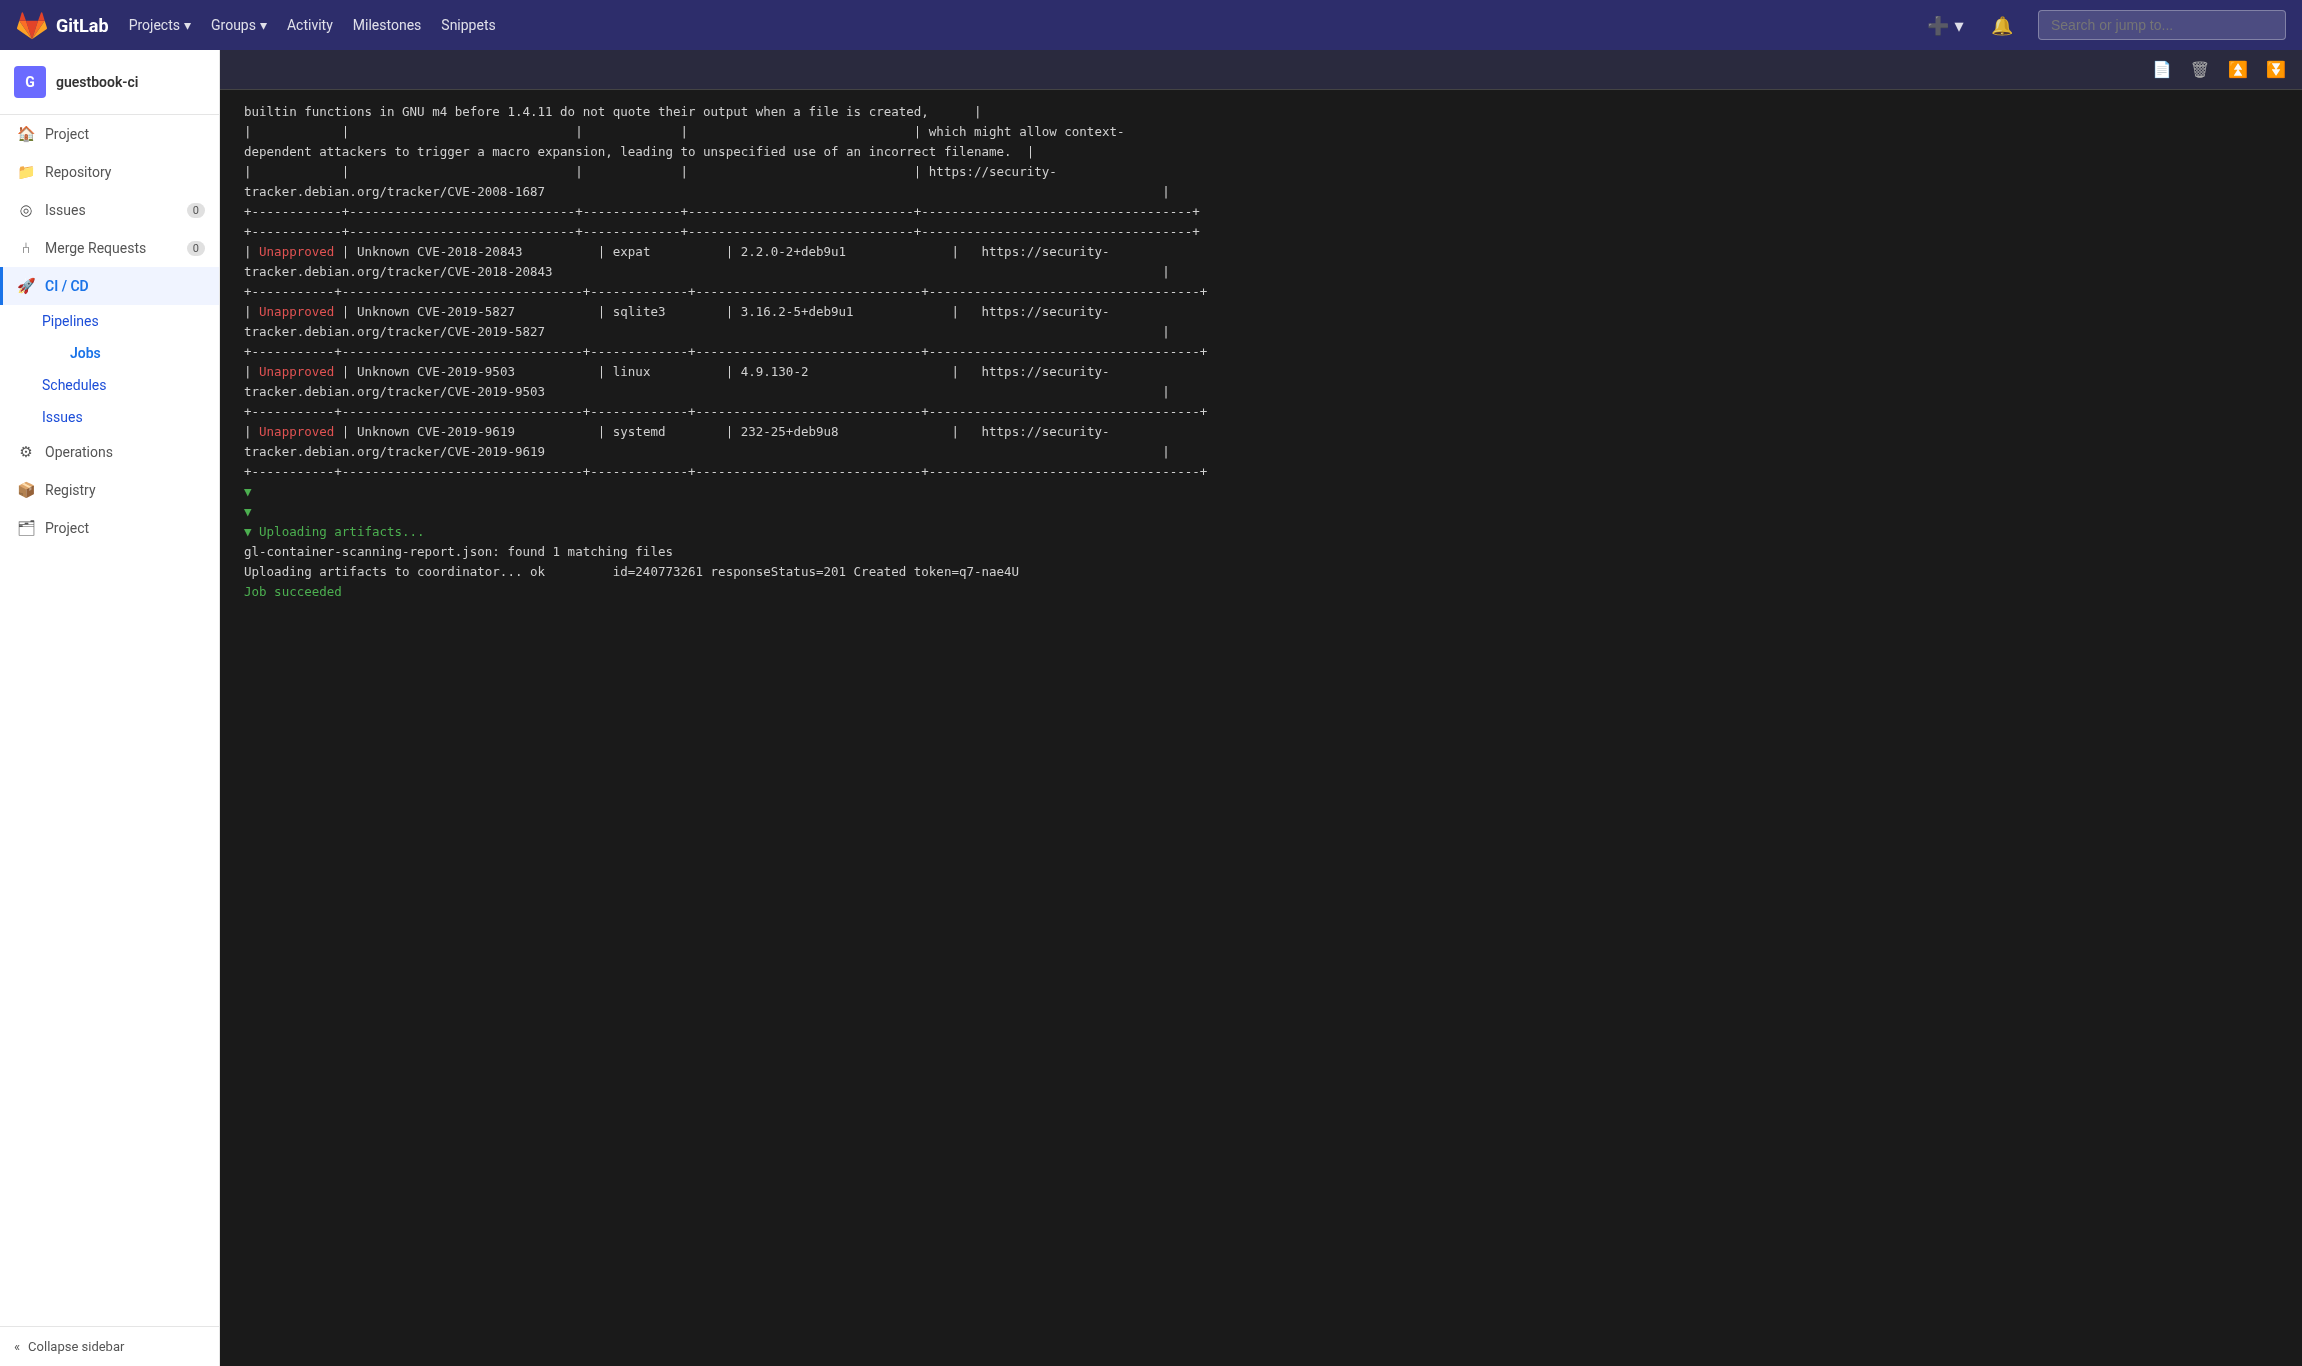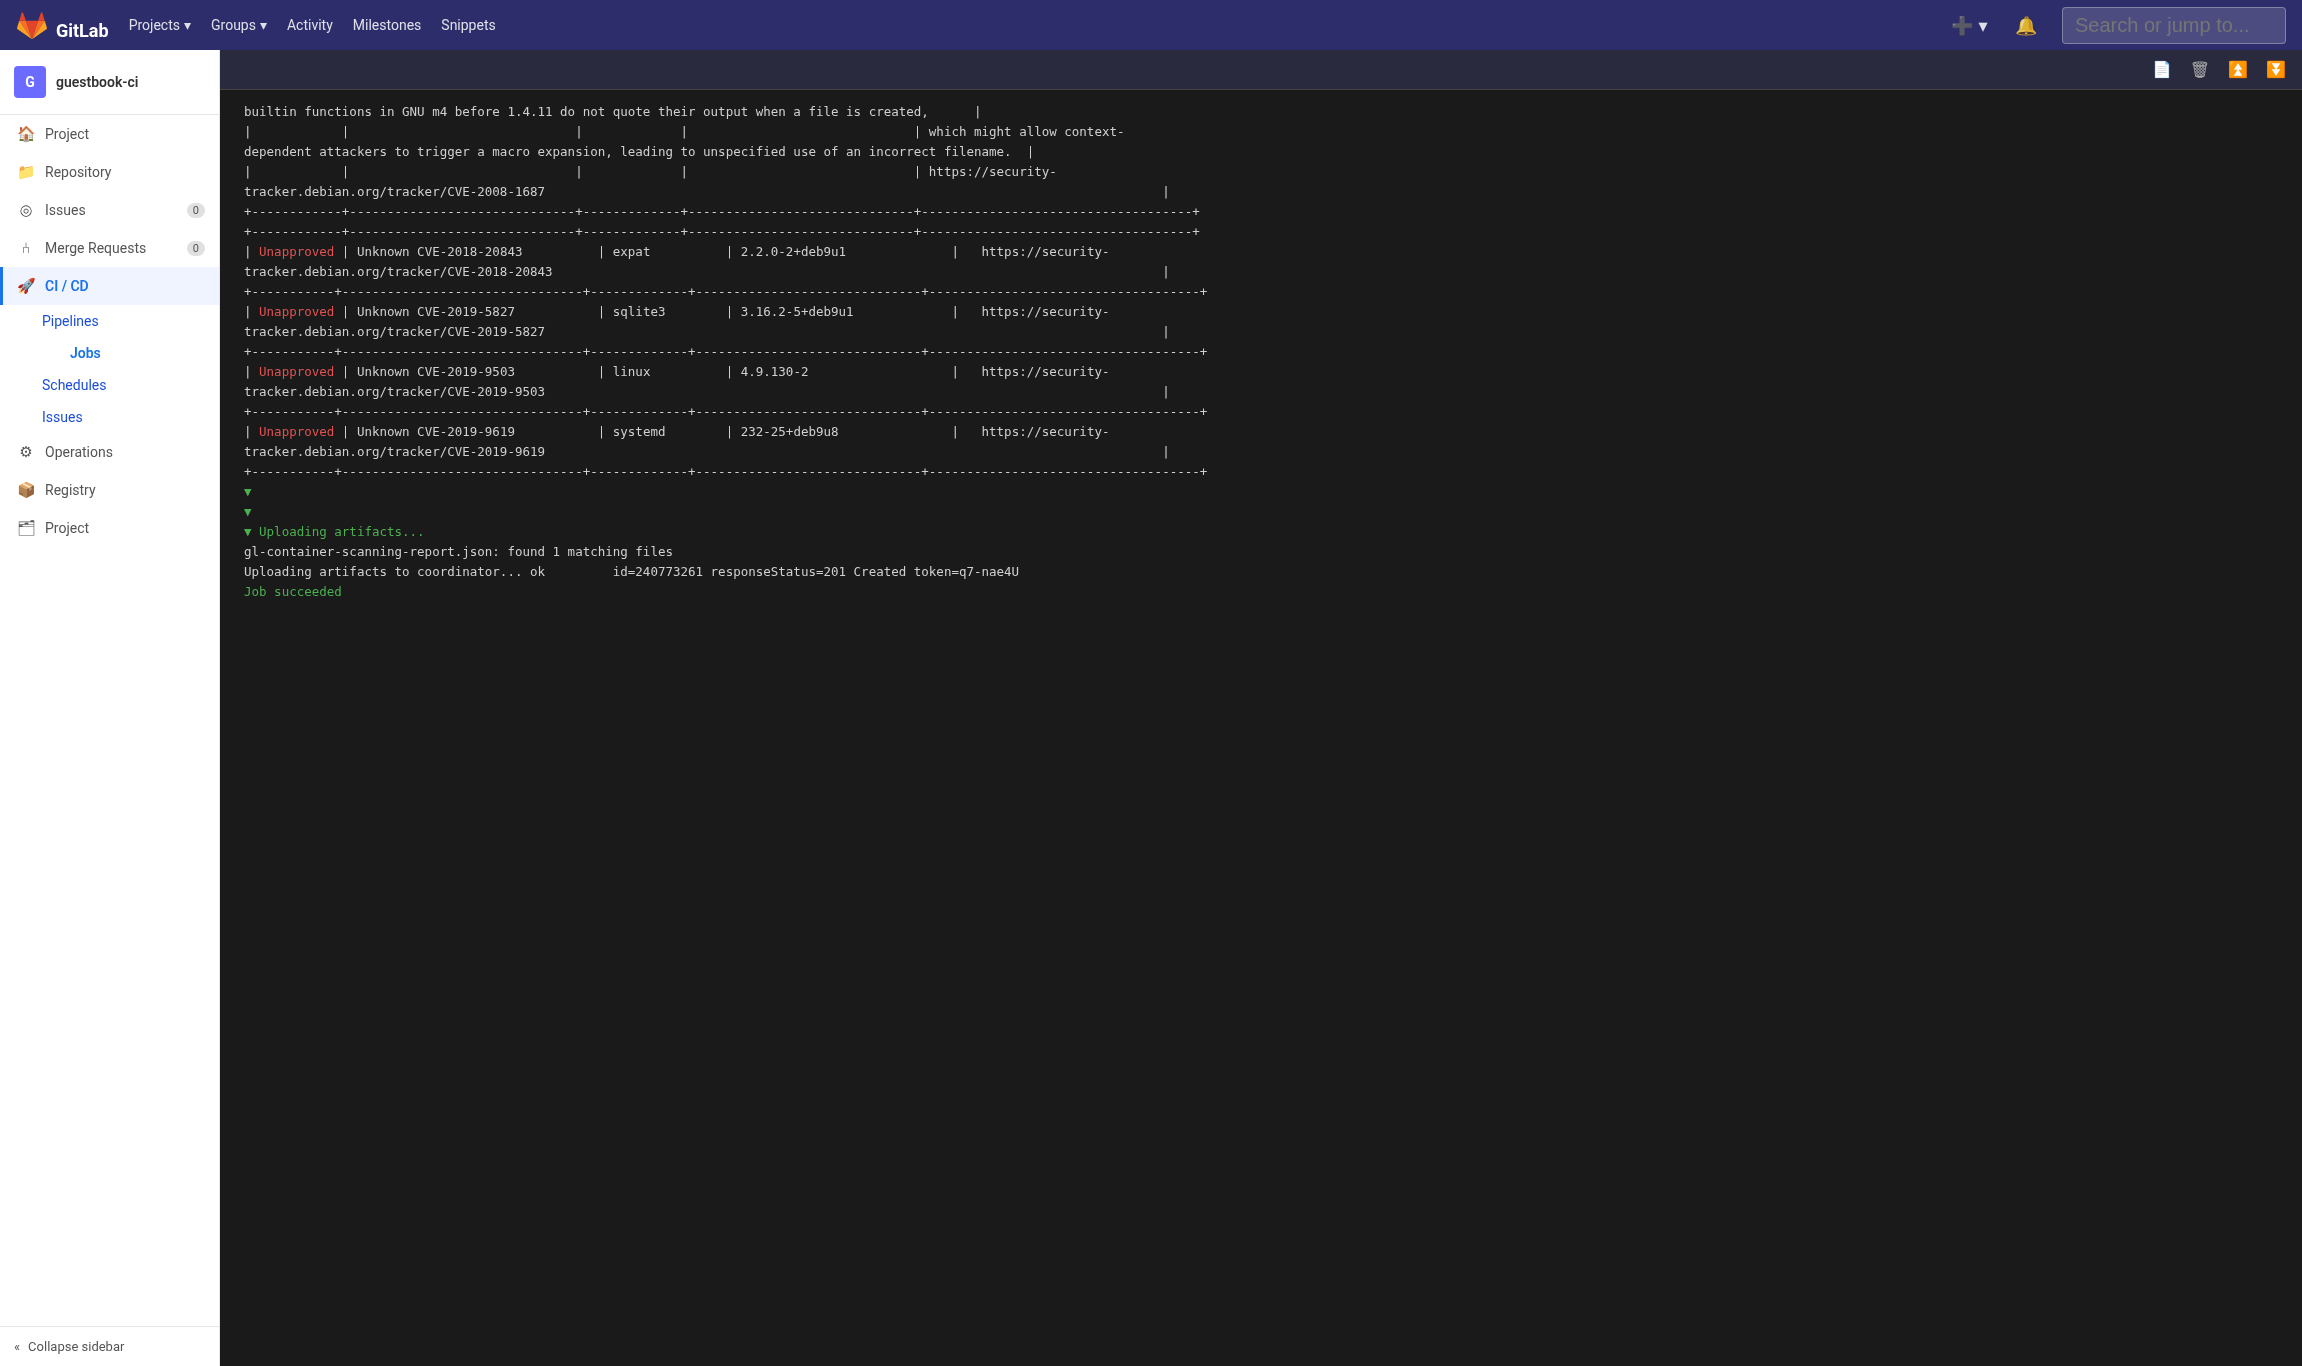--- a/index.html
+++ b/index.html
@@ -10,21 +10,21 @@
       background: #2d2d6b;
       display: flex;
       align-items: center;
       height: 50px;
       padding: 0 16px;
       gap: 20px;
       flex-shrink: 0;
     }
     .nav-logo {
       display: flex;
-      align-items: flex-end;
+      align-items: center;
       gap: 8px;
       color: white;
       font-weight: bold;
       font-size: 18px;
     }
     .gitlab-fox {
       width: 32px;
       height: 32px;
     }
     .nav-link {
@@ -35,22 +35,22 @@
       align-items: center;
       gap: 4px;
     }
     .nav-spacer { flex: 1; }
     .nav-search {
       background: rgba(255,255,255,0.15);
       border: 1px solid rgba(255,255,255,0.3);
       border-radius: 4px;
       color: rgba(255,255,255,0.7);
       padding: 6px 12px;
-      font-size: 20px;
-      width: 224px;
+      font-size: 14px;
+      width: 248px;
       cursor: text;
     }
     .nav-icon-btn {
       color: rgba(255,255,255,0.85);
       font-size: 18px;
       cursor: pointer;
       padding: 4px;
     }
 
     

